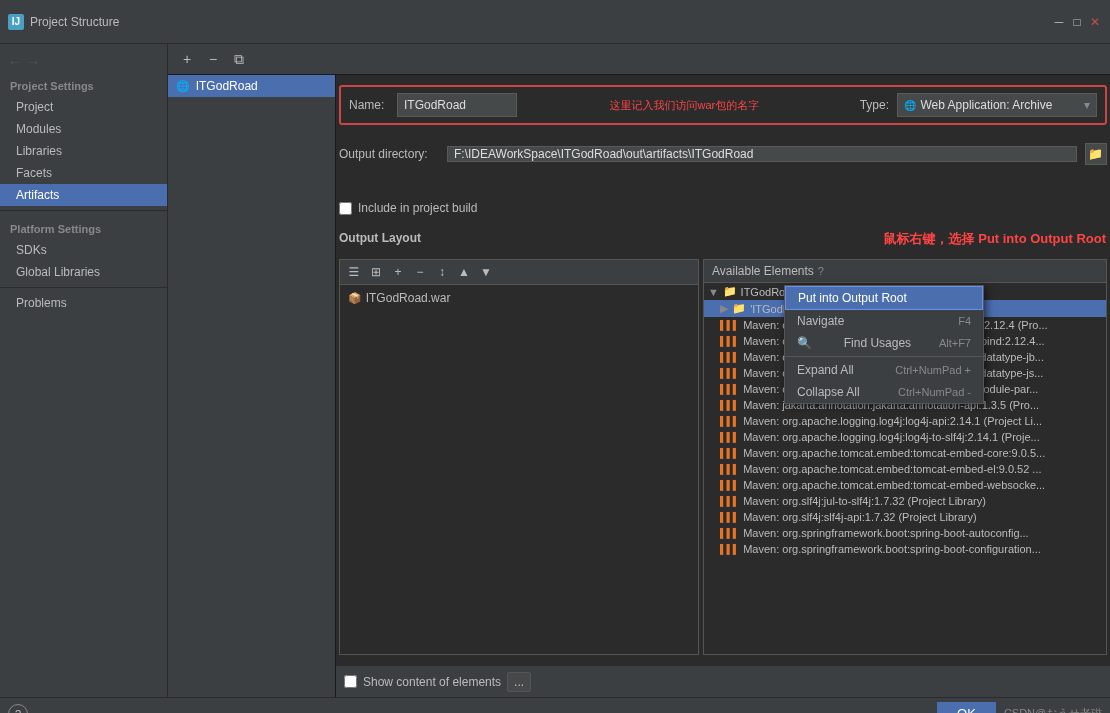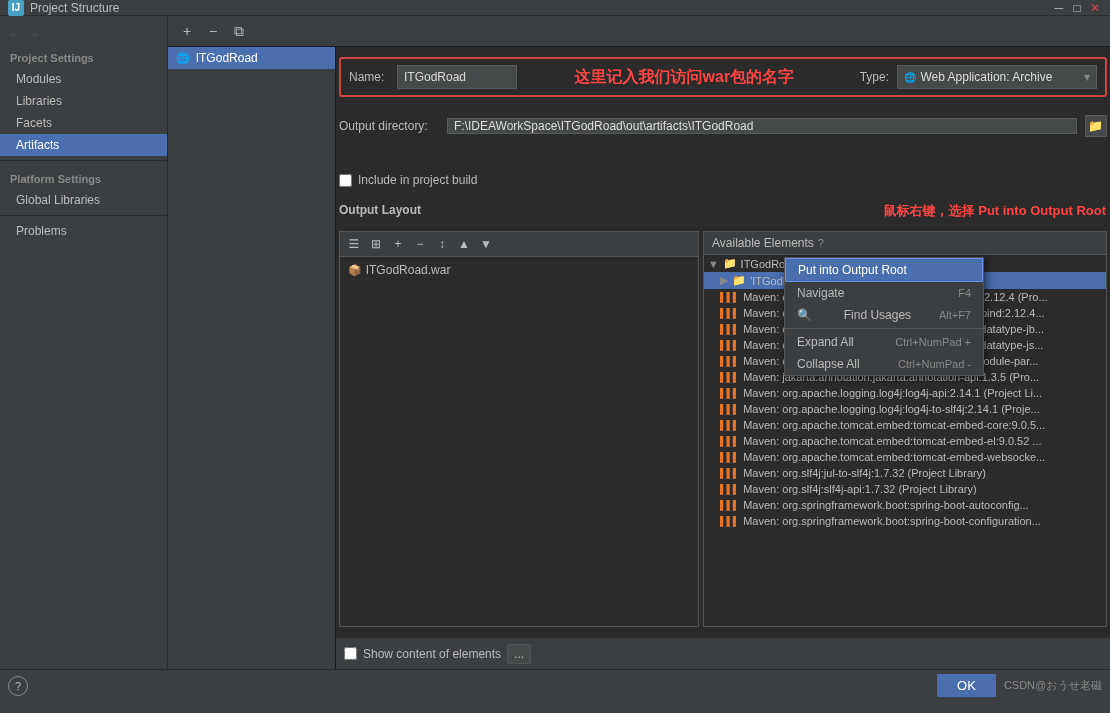--- a/index.html
+++ b/index.html
@@ -13,21 +13,21 @@
       overflow: hidden;
     }
 
     
     .title-bar {
       background: #3c3f41;
       display: flex;
       align-items: center;
       justify-content: space-between;
       padding: 4px 8px;
-      height: 16px;
+      height: 44px;
       border-bottom: 1px solid #2b2b2b;
     }
     .title-bar-left {
       display: flex;
       align-items: center;
       gap: 6px;
     }
     .title-bar-icon {
       width: 16px;
       height: 16px;
@@ -179,22 +179,22 @@
       height: 24px;
       display: flex;
       align-items: center;
       gap: 4px;
       min-width: 200px;
     }
 
     
     .annotation-text {
       color: #ff4444;
-      font-size: 16px;
-      font-weight: bold;
+      font-size: 11px;
+      font-weight: normal;
       flex: 1;
       text-align: center;
     }
 
     
     .output-dir-row {
       display: flex;
       align-items: center;
       gap: 8px;
       margin-bottom: 8px;
@@ -445,33 +445,39 @@
 
 <div class="main-container">
 
   <div class="sidebar">
     <div class="nav-arrows">
       <span class="nav-arrow">←</span>
       <span class="nav-arrow">→</span>
     </div>
     <div class="sidebar-section-label">Project Settings</div>
     <div class="sidebar-item">
+      <span>Project</span>
+    </div>
+    <div class="sidebar-item">
       <span>Modules</span>
     </div>
     <div class="sidebar-item">
       <span>Libraries</span>
     </div>
     <div class="sidebar-item">
       <span>Facets</span>
     </div>
     <div class="sidebar-item selected">
       <span>Artifacts</span>
     </div>
     <div class="sidebar-divider"></div>
     <div class="sidebar-section-label">Platform Settings</div>
+    <div class="sidebar-item">
+      <span>SDKs</span>
+    </div>
     <div class="sidebar-item">
       <span>Global Libraries</span>
     </div>
     <div class="sidebar-divider"></div>
     <div class="sidebar-item">
       <span>Problems</span>
     </div>
   </div>
 
   <div class="content-area">

